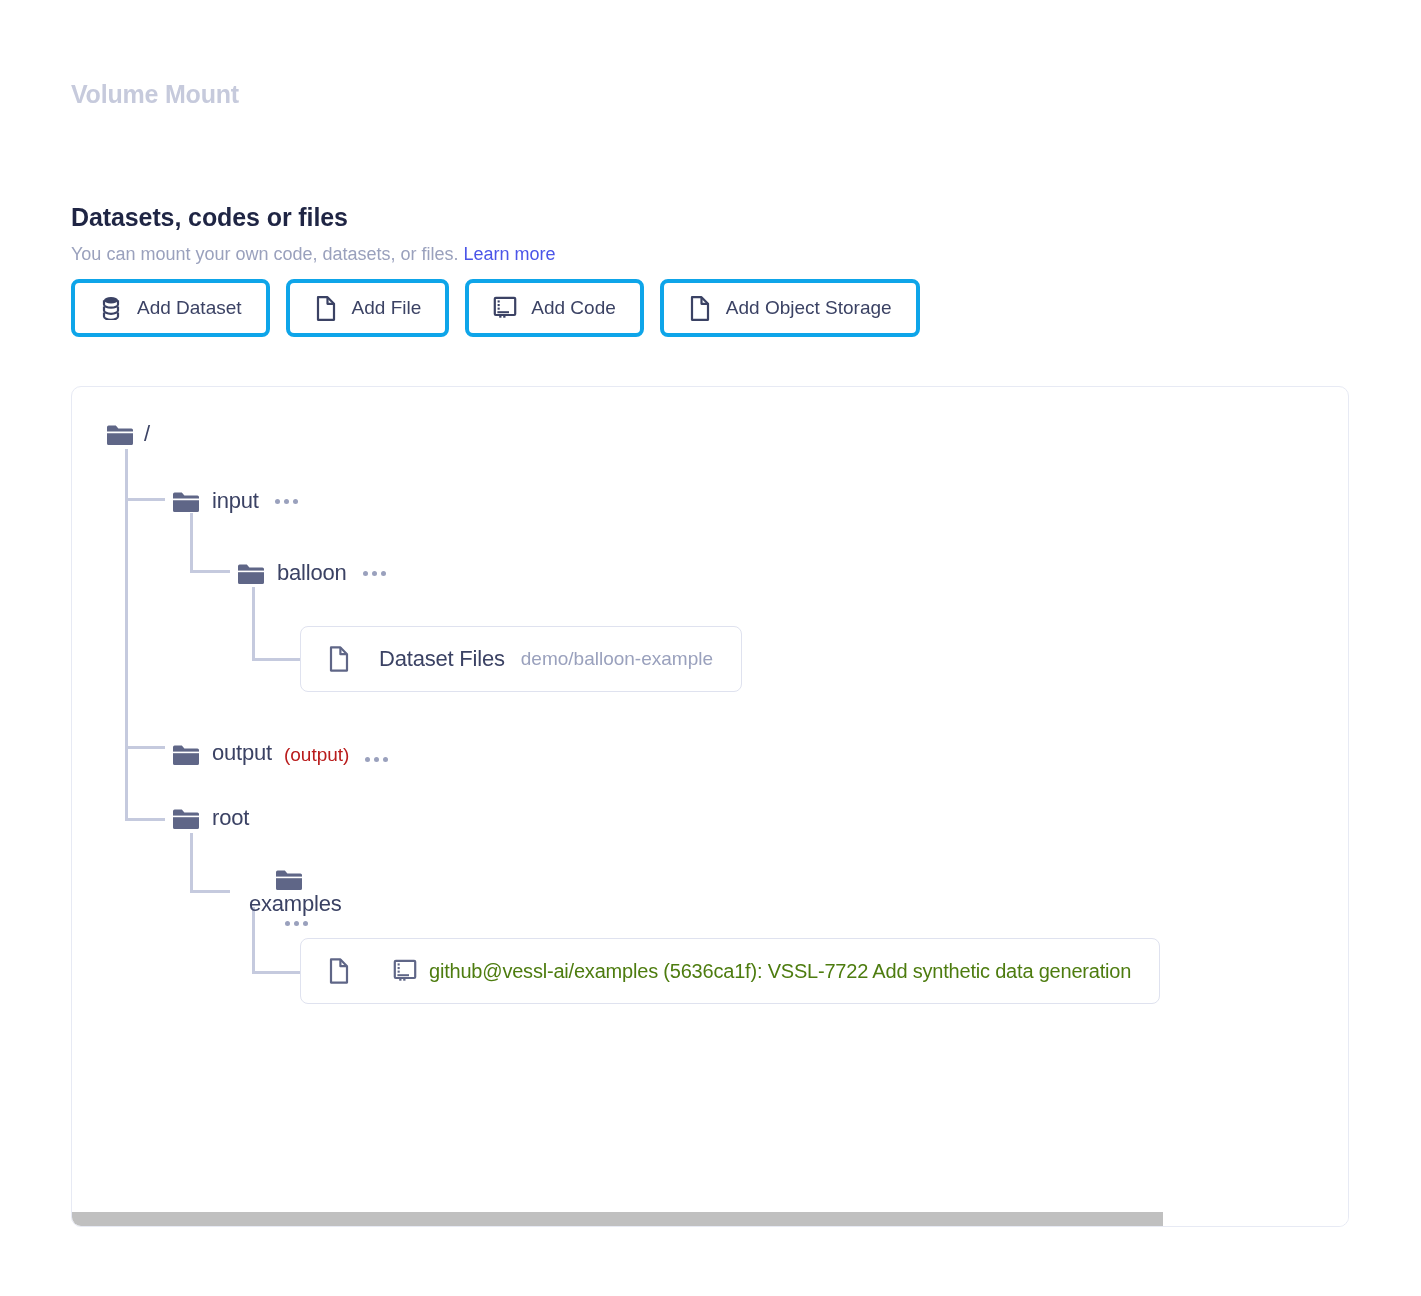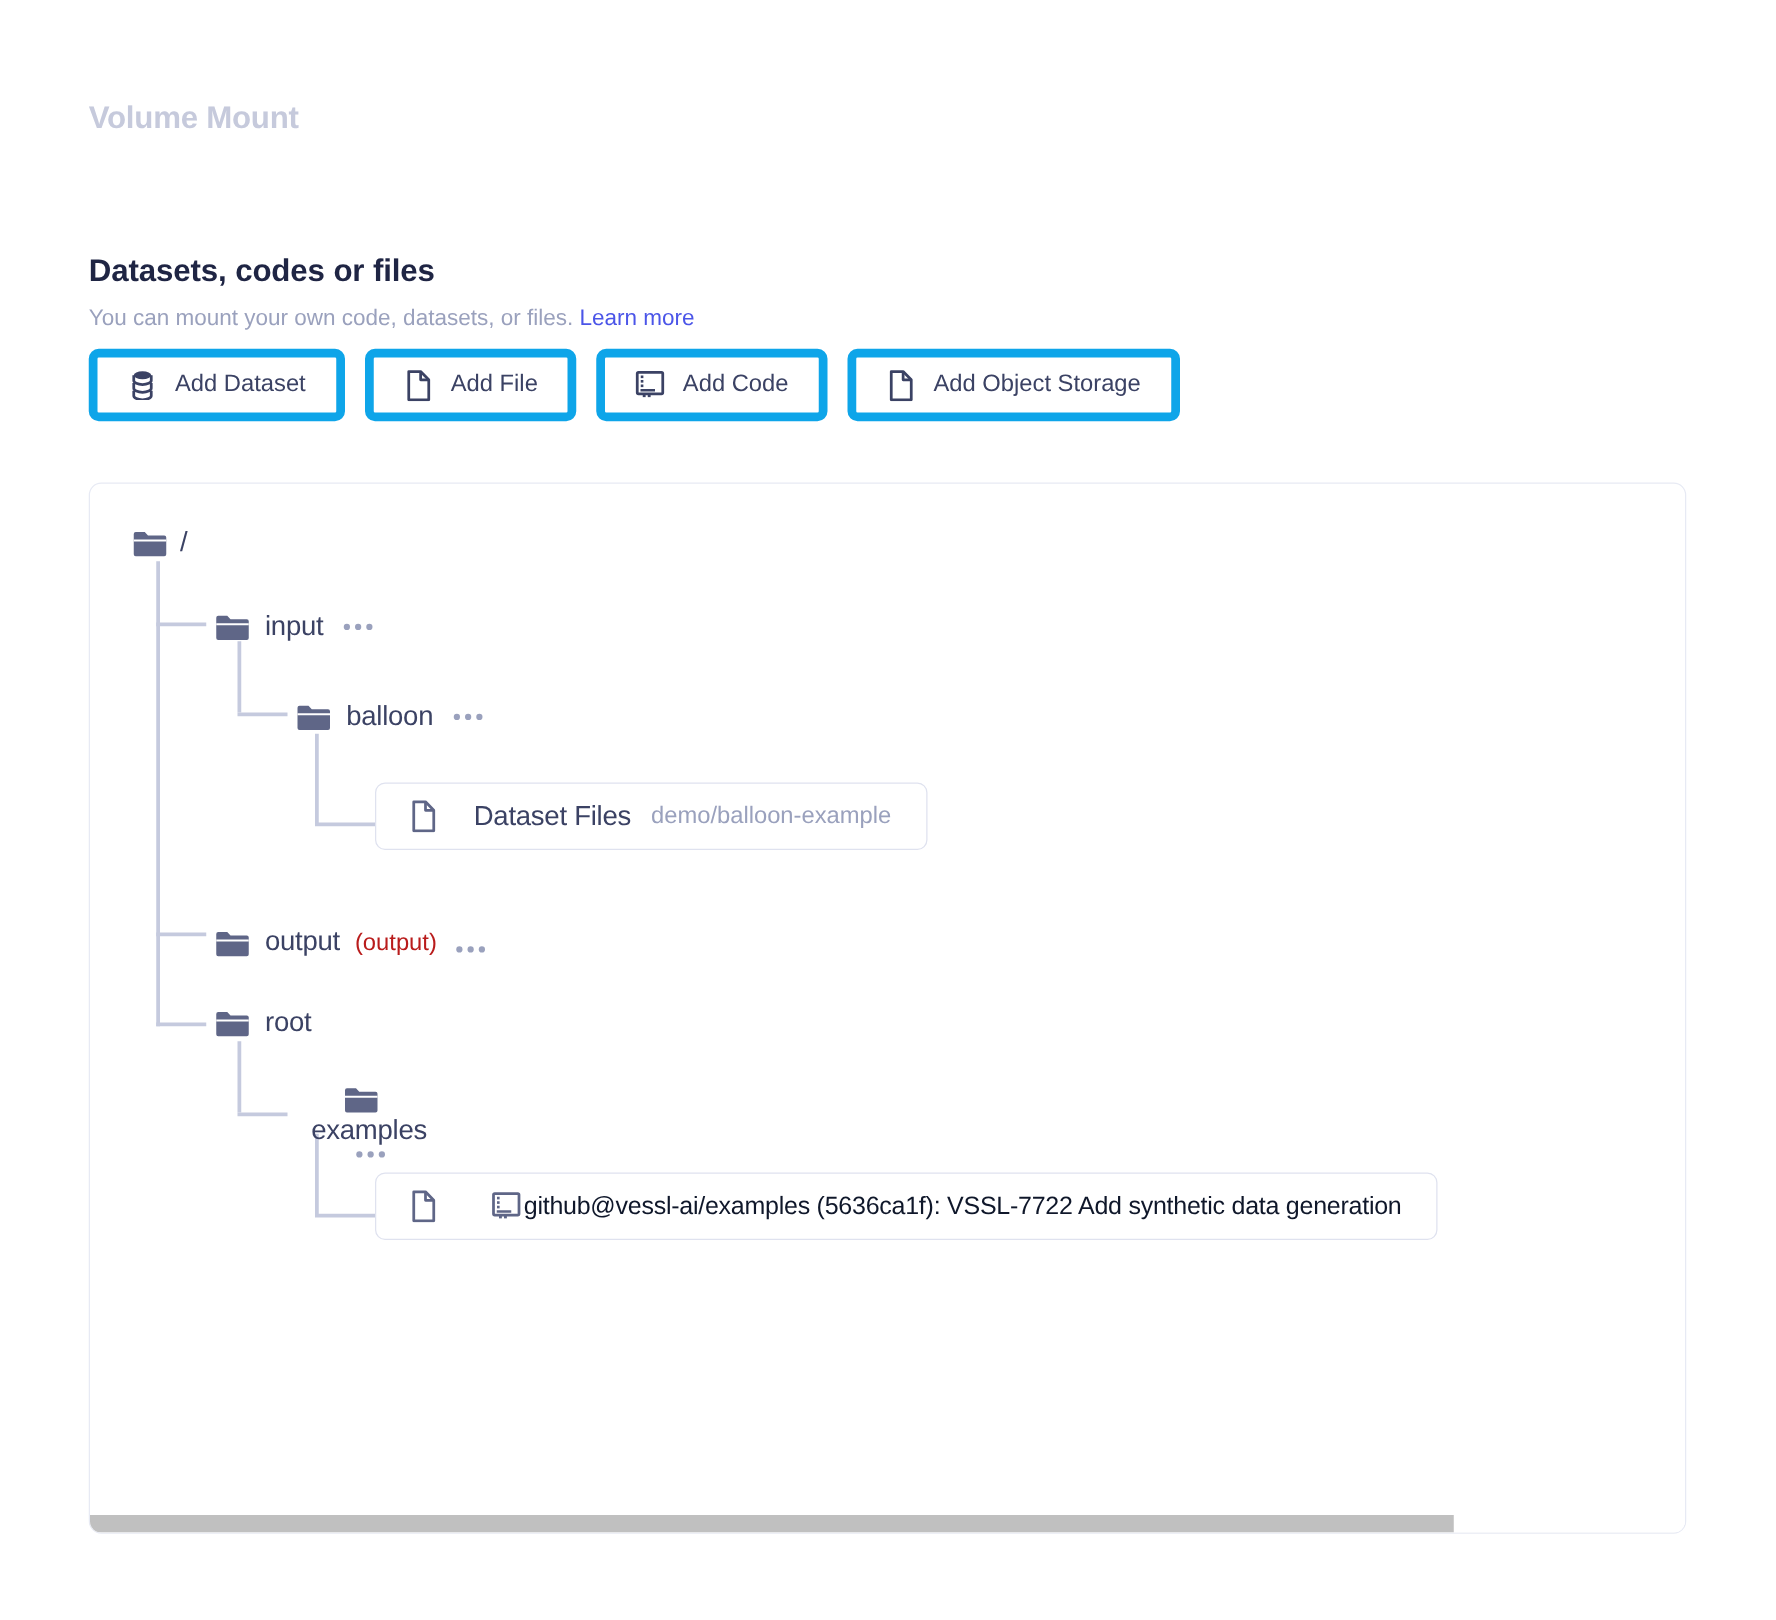--- a/index.html
+++ b/index.html
@@ -63,21 +63,21 @@
     gap: 16px;
     align-items: center;
     margin-bottom: 22px;
   }
   .btn {
     display: inline-flex;
     align-items: center;
     gap: 14px;
     height: 58px;
     padding: 0 24px;
-    border: 7px solid #0ea5e9;
+    border: 4px solid #0ea5e9;
     border-radius: 8px;
     background: #ffffff;
     color: #3b4264;
     font-size: 19px;
     font-family: "Liberation Sans", sans-serif;
     cursor: pointer;
     white-space: nowrap;
   }
   .btn .ic { display: inline-flex; align-items: center; justify-content: center; width: 24px; height: 26px; }
   .btn .ic svg { display: block; }
@@ -143,21 +143,21 @@
     background: #c5cade;
   }
   .tline.v { width: 3px; }
   .tline.h { height: 3px; }
 
   
   .chip {
     position: absolute;
     display: inline-flex;
     align-items: center;
-    height: 54px;
+    height: 66px;
     border: 1px solid #dfe2ef;
     border-radius: 8px;
     background: #ffffff;
     padding: 0 28px;
     white-space: nowrap;
     cursor: pointer;
   }
   .chip .file-ic { display:inline-flex; align-items:center; width: 24px; height: 28px; }
   .chip-title {
     font-size: 22px;
@@ -166,22 +166,22 @@
     letter-spacing: -0.2px;
   }
   .chip-meta {
     font-size: 19px;
     color: #9aa1bd;
     margin-left: 16px;
   }
   .chip .book-ic { display:inline-flex; align-items:center; margin-left: 40px; width: 24px; height: 24px; }
   .chip-code-text {
     font-size: 20px;
-    color: #0f172a;
-    margin-left: 2px;
+    color: #4d7c0f;
+    margin-left: 12px;
     letter-spacing: -0.2px;
   }
 
   
   .hscroll-track {
     position: absolute;
     left: 0;
     bottom: 0;
     width: 1276px;
     height: 14px;

